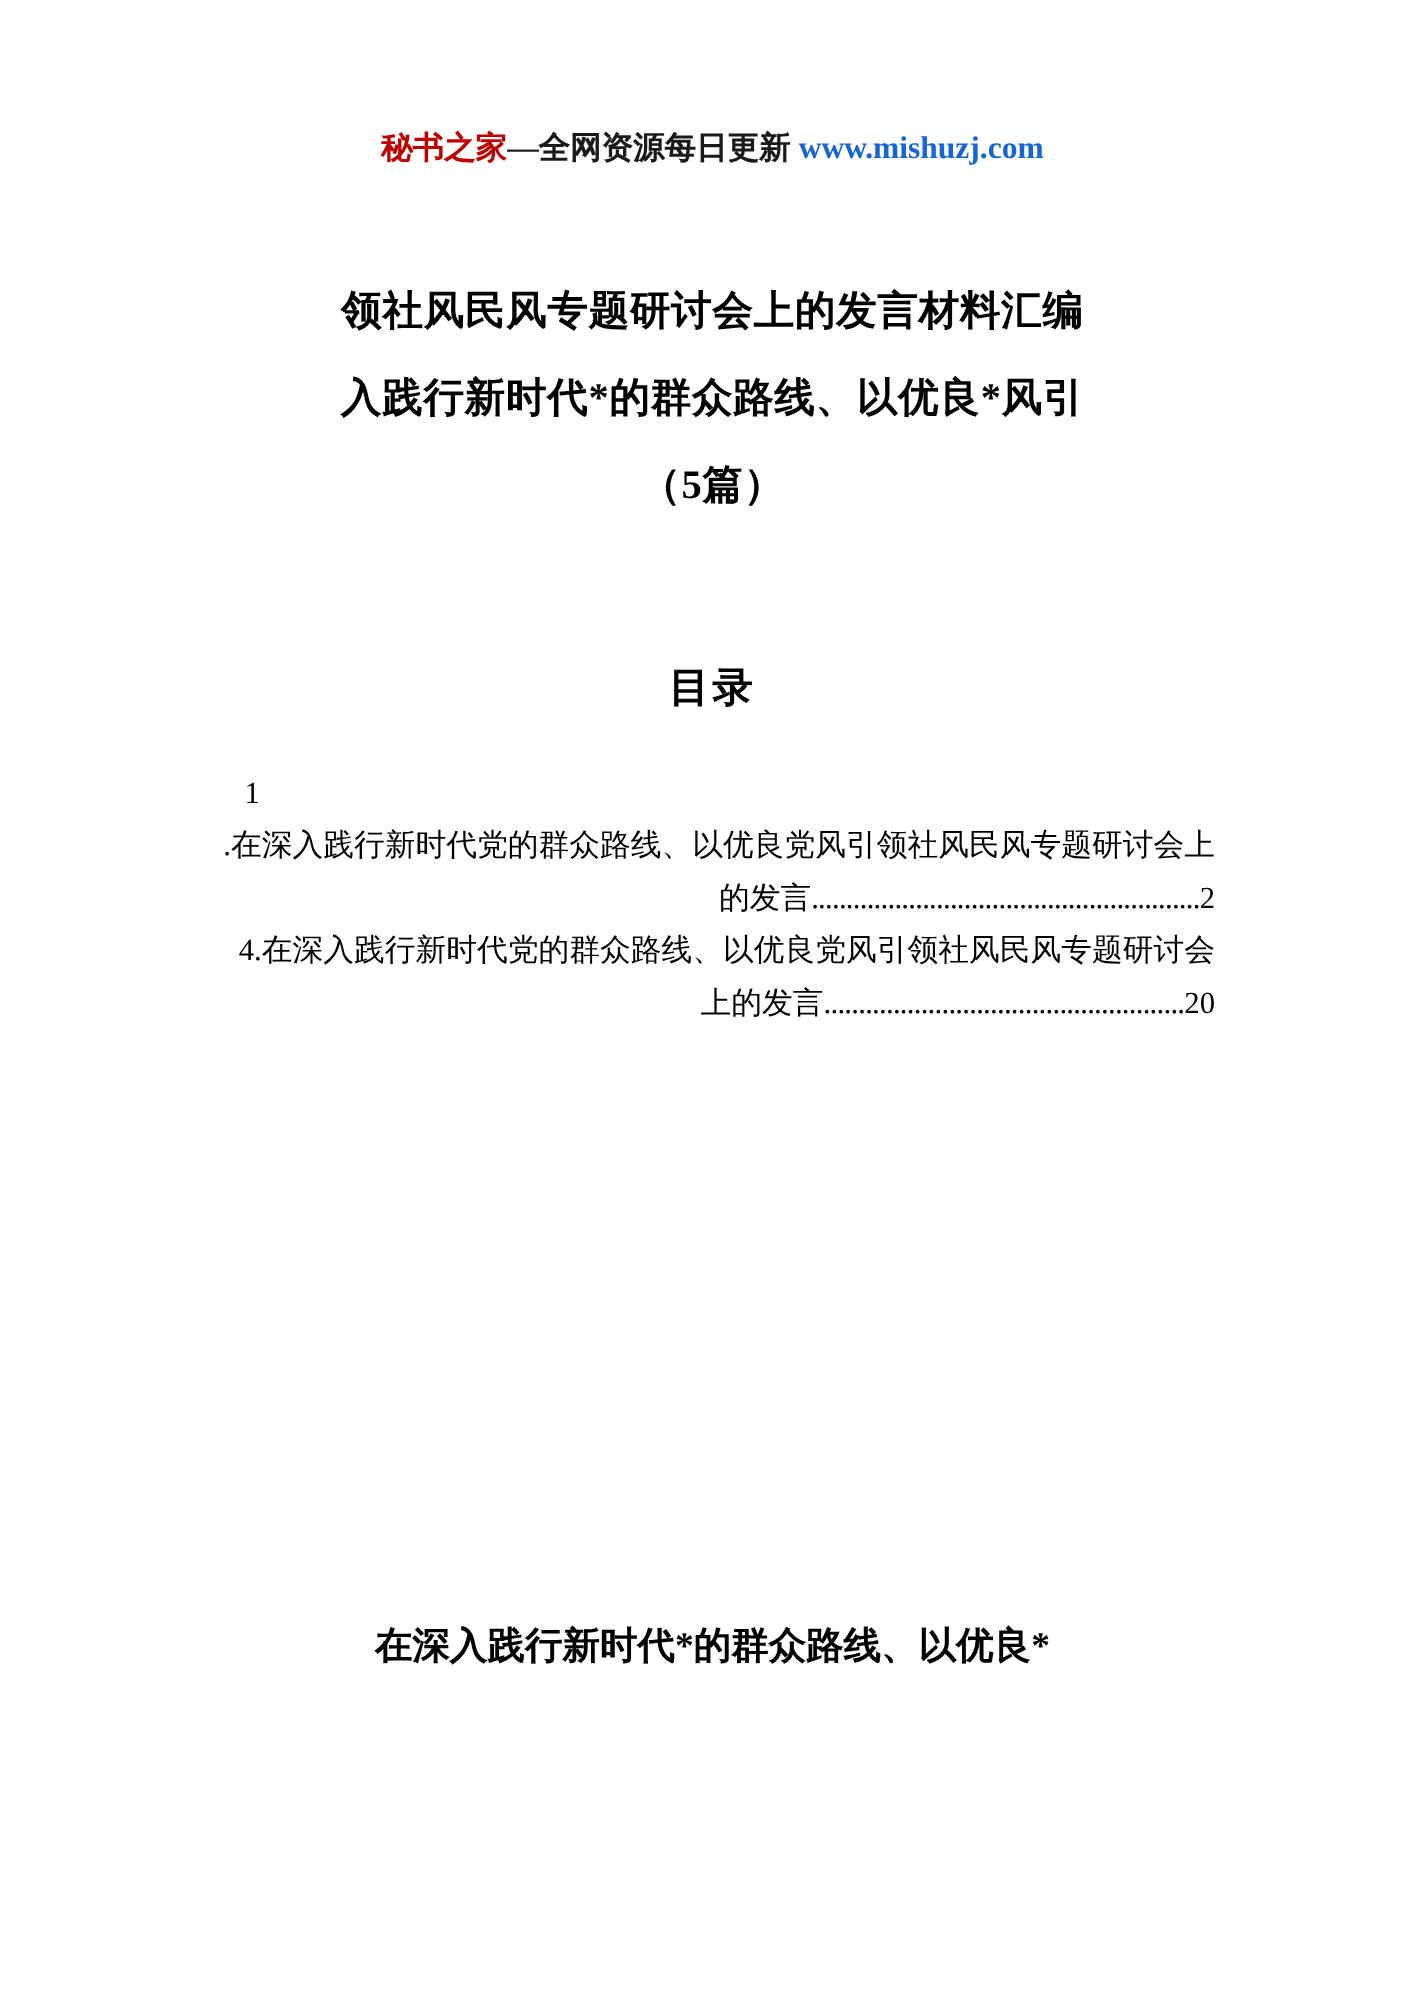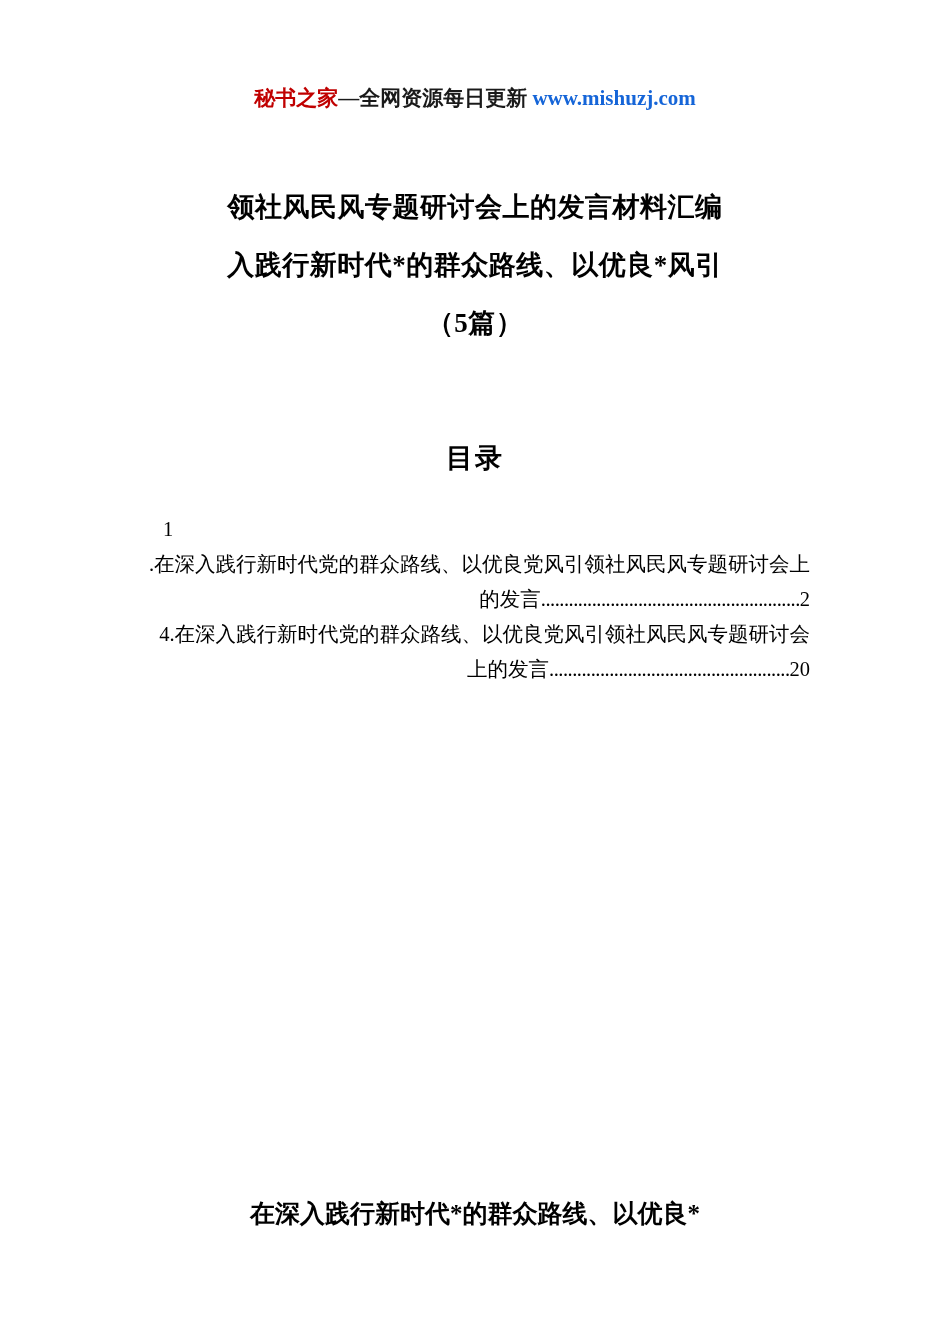--- a/index.html
+++ b/index.html
@@ -81,21 +81,21 @@
     word-break: break-all;
     text-align: right;
   }
   .toc-entry .dots {
     letter-spacing: -0.5px;
   }
 
   
   .section-heading {
     position: absolute;
-    top: 1184px;
+    top: 1068px;
     left: 140px;
     width: 670px;
     text-align: center;
     font-size: 25px;
     font-weight: bold;
     line-height: 60px;
   }
 </style>
 </head>
 <body>

